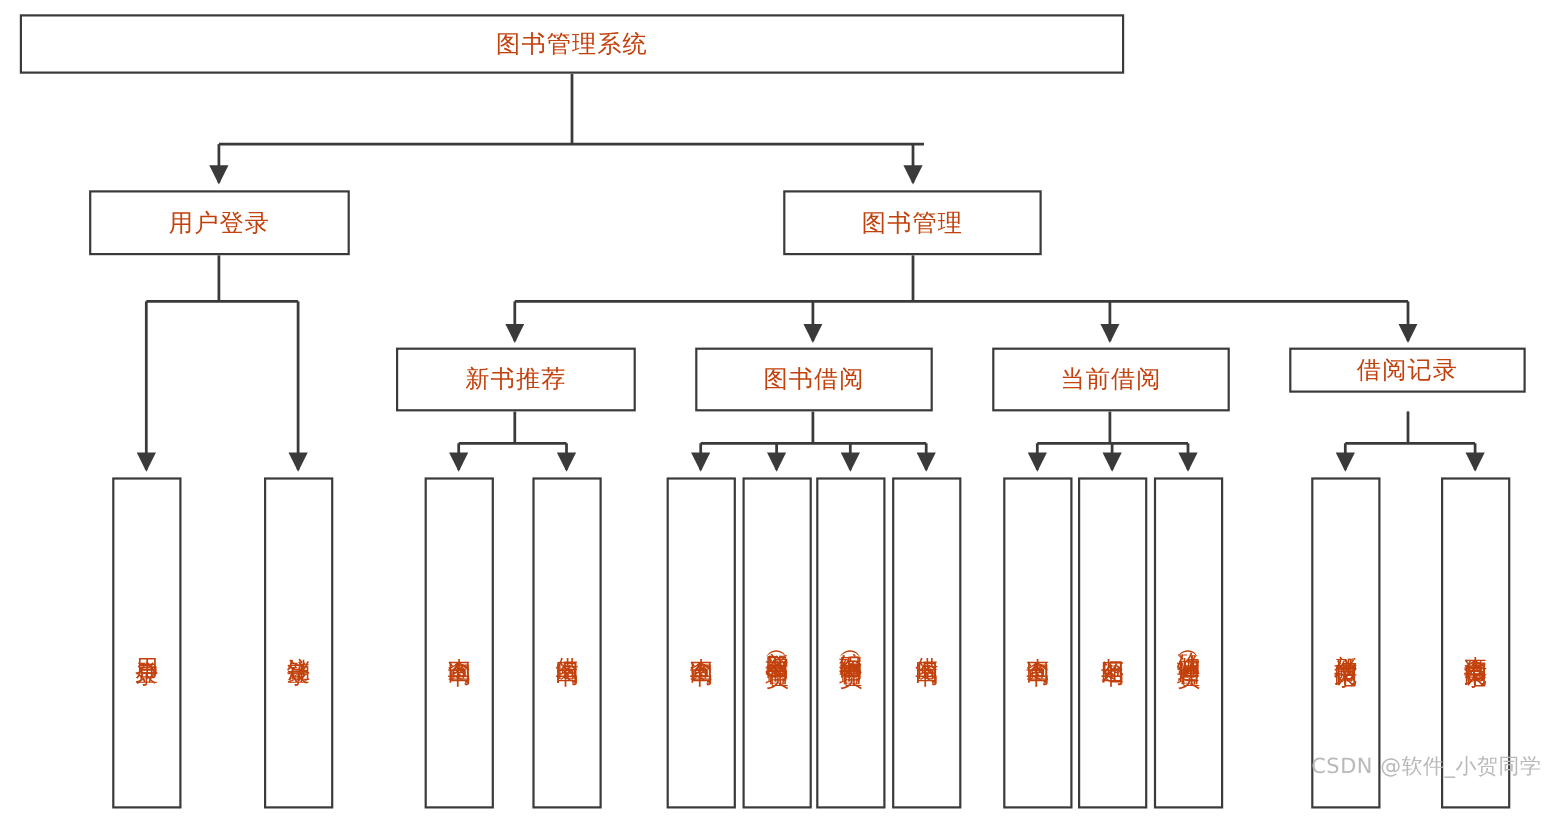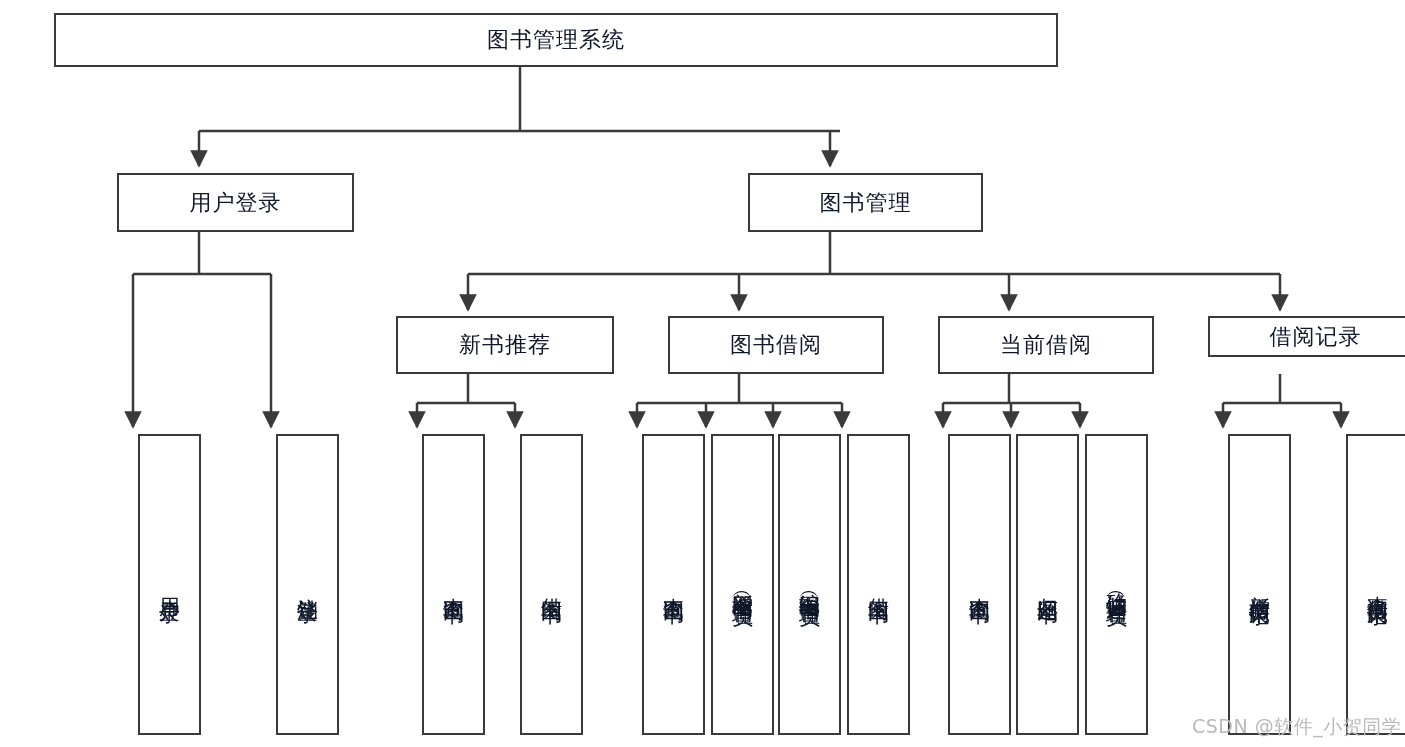--- a/index.html
+++ b/index.html
@@ -24,22 +24,21 @@
     pointer-events: none;
   }
   .node {
     position: absolute;
     box-sizing: border-box;
     background: #ffffff;
     border: 2.5px solid #3a3a3a;
     display: flex;
     align-items: center;
     justify-content: center;
-    color: #0f172a;
-    margin-left: 36px;
+    color: #c2410c;
   }
   .node.horiz {
     font-size: 22px;
     letter-spacing: 1px;
   }
   .node.vert {
     font-size: 21px;
   }
   .node.vert .vtext {
     writing-mode: vertical-rl;
@@ -174,15 +173,15 @@
     <span class="vtext">确认归还（管理员）</span>
   </div>
 
   <div class="node vert" style="left:1192px; top:434px; width:63px; height:301px;">
     <span class="vtext">新增借阅记录</span>
   </div>
   <div class="node vert" style="left:1310px; top:434px; width:63px; height:301px;">
     <span class="vtext">查询借阅记录</span>
   </div>
 
-  <div class="watermark" style="left:1192px; top:714px;">CSDN @软件_小贺同学</div>
+  <div class="watermark" style="left:1192px; top:684px;">CSDN @软件_小贺同学</div>
 
 </div>
 
 </body></html>

